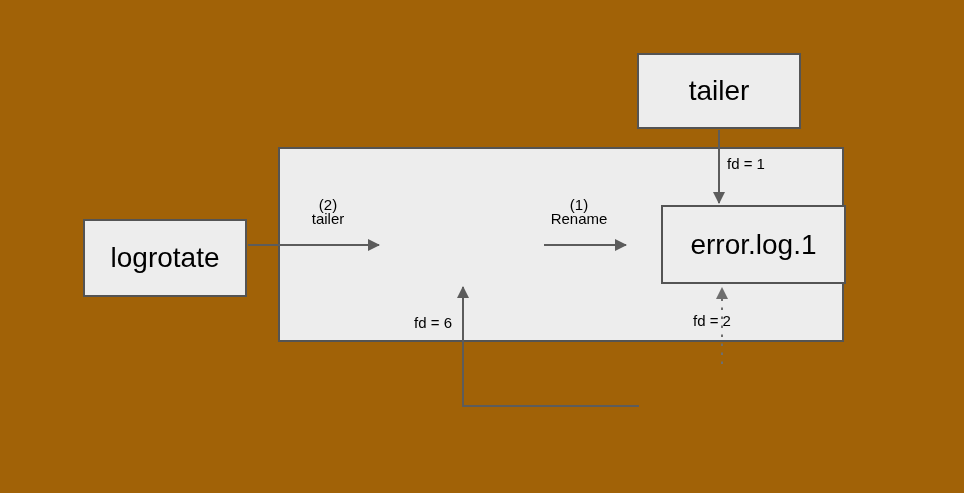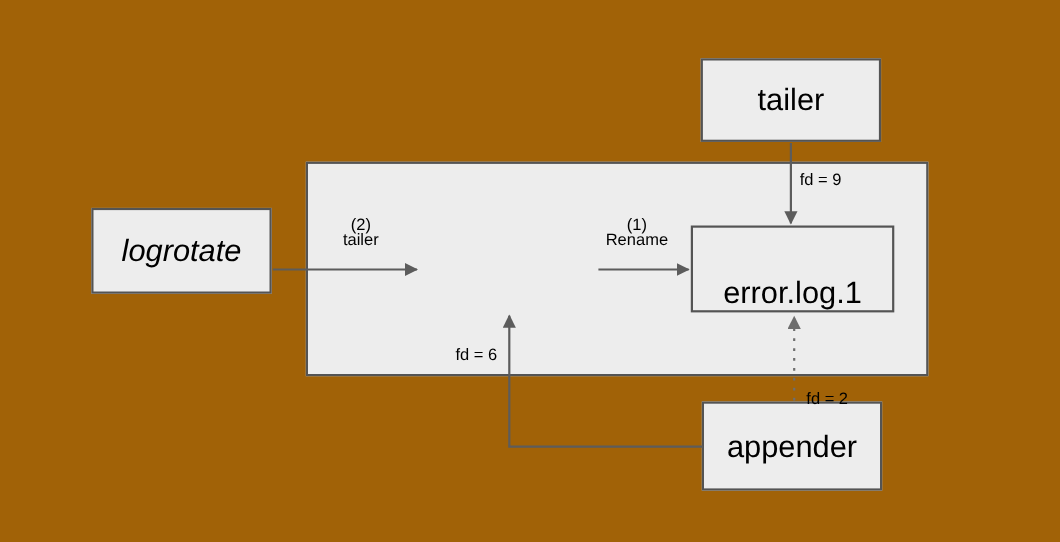--- a/index.html
+++ b/index.html
@@ -31,64 +31,61 @@
     border: 2px solid #545454;
     box-sizing: border-box;
     display: flex;
     align-items: center;
     justify-content: center;
     font-size: 28px;
     color: #000000;
     letter-spacing: 0px;
   }
   .node-tailer      { left: 637px; top: 53px;  width: 164px; height: 76px; }
-  .node-logrotate   { left: 83px;  top: 189px; width: 164px; height: 78px; font-style: italic; }
+  .node-logrotate   { left: 83px;  top: 219px; width: 164px; height: 78px; }
   .node-error-log   { left: 381px; top: 205px; width: 162px; height: 79px; }
-  .node-error-log-1 { left: 628px; top: 205px; width: 185px; height: 79px; align-items: flex-end; }
+  .node-error-log-1 { left: 661px; top: 205px; width: 185px; height: 79px; }
   .node-appender    { left: 638px; top: 365px; width: 164px; height: 81px; }
   .edges-layer {
     position: absolute;
     left: 0;
     top: 0;
     width: 964px;
     height: 493px;
     pointer-events: none;
   }
   .edge-label {
     position: absolute;
     font-size: 15px;
     line-height: 14px;
     color: #000000;
     white-space: nowrap;
   }
   .edge-label .lbl-line { display: block; }
   .lbl-fd1    { left: 727px; top: 157px; }
-  .lbl-fd2    { left: 733px; top: 314px; margin-top: 42px; }
+  .lbl-fd2    { left: 693px; top: 314px; }
   .lbl-fd3    { left: 382px; top: 316px; width: 70px; text-align: right; }
   .lbl-create { left: 288px; top: 198px; width: 80px; text-align: center; }
   .lbl-rename { left: 539px; top: 198px; width: 80px; text-align: center; }
 </style>
 </head>
 <body>
 
 <div class="canvas">
 
   <div class="container-box"></div>
 
   <div class="node node-tailer">
     <span>tailer</span>
   </div>
   <div class="node node-logrotate">
     <span>logrotate</span>
   </div>
   <div class="node node-error-log-1">
     <span>error.log.1</span>
-  </div>
-  <div class="node node-appender">
-    <span>appender</span>
   </div>
 
   <svg class="edges-layer" width="964" height="493" viewBox="0 0 964 493">
     <defs>
       <marker id="arrow-solid" markerWidth="6.5" markerHeight="6.5" refX="5.5" refY="3" orient="auto" markerUnits="strokeWidth">
         <path d="M0,0 L6,3 L0,6 Z" fill="#5c5c5c"></path>
       </marker>
       <marker id="arrow-dotted" markerWidth="6.5" markerHeight="6.5" refX="5.5" refY="3" orient="auto" markerUnits="strokeWidth">
         <path d="M0,0 L6,3 L0,6 Z" fill="#6e6e6e"></path>
       </marker>
@@ -98,21 +95,21 @@
 
     <line x1="248" y1="245" x2="379" y2="245" stroke="#5c5c5c" stroke-width="2" marker-end="url(#arrow-solid)"></line>
 
     <line x1="544" y1="245" x2="626" y2="245" stroke="#5c5c5c" stroke-width="2" marker-end="url(#arrow-solid)"></line>
 
     <polyline points="639,406 463,406 463,287" fill="none" stroke="#5c5c5c" stroke-width="2" marker-end="url(#arrow-solid)"></polyline>
 
     <line x1="722" y1="364" x2="722" y2="288" stroke="#6e6e6e" stroke-width="2" stroke-dasharray="2.5,6.5" marker-end="url(#arrow-dotted)"></line>
   </svg>
 
-  <div class="edge-label lbl-fd1">fd = 9</div>
+  <div class="edge-label lbl-fd1">fd = 1</div>
   <div class="edge-label lbl-fd2">fd = 2</div>
   <div class="edge-label lbl-fd3">fd = 6</div>
   <div class="edge-label lbl-create">
     <span class="lbl-line">(2)</span>
     <span class="lbl-line">tailer</span>
   </div>
   <div class="edge-label lbl-rename">
     <span class="lbl-line">(1)</span>
     <span class="lbl-line">Rename</span>
   </div>

